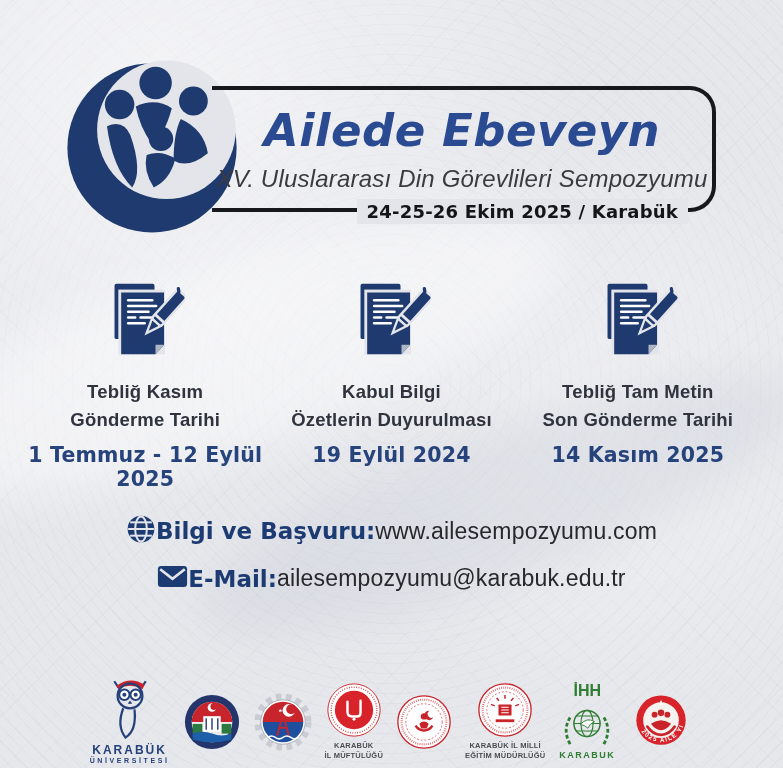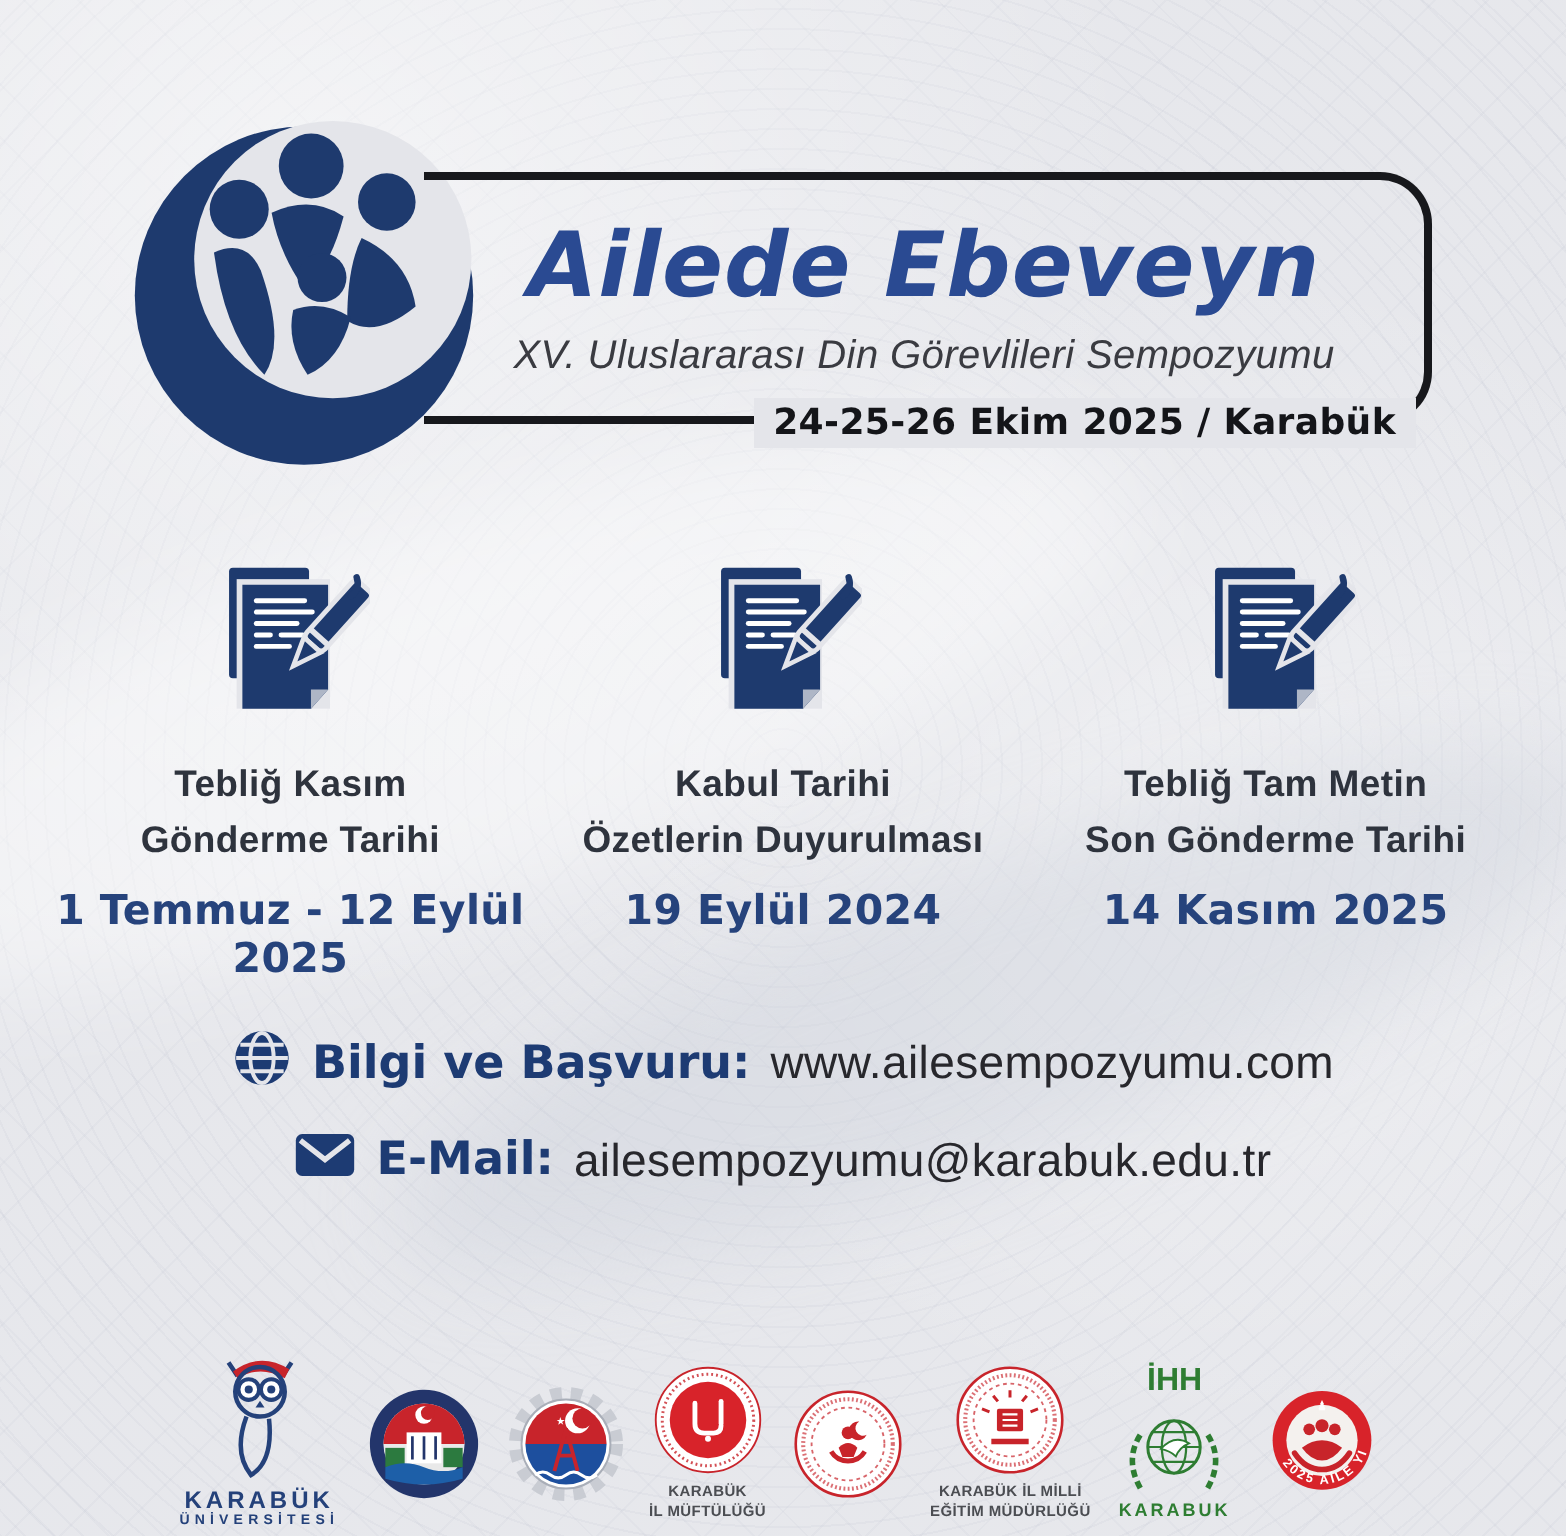--- a/index.html
+++ b/index.html
@@ -34,39 +34,39 @@
     border-radius:0 26px 26px 0;
     display:flex;flex-direction:column;align-items:center;justify-content:center;
   }
   .title{
     font-family:"DejaVu Sans", sans-serif;
     font-size:45px;font-weight:bold;font-style:italic;
     color:#2a4a92;letter-spacing:.5px;line-height:1;margin-top:2px;
   }
   .subtitle{
     font-family:"Liberation Sans", sans-serif;
-    font-size:20px;font-style:italic;color:#3a3b41;margin-top:12px;letter-spacing:.2px;
+    font-size:24px;font-style:italic;color:#3a3b41;margin-top:12px;letter-spacing:.2px;
   }
   .date-banner{
-    position:absolute;right:4px;bottom:-16px;
+    position:absolute;right:24px;bottom:-16px;
     background:#e4e5ea;padding:2px 10px;
     font-size:18px;font-weight:bold;color:#141519;letter-spacing:.2px;
     font-family:"DejaVu Sans", sans-serif;
   }
 
   
   .milestones{position:absolute;top:281px;left:22px;right:22px;display:flex;z-index:1;}
   .milestone{flex:1;display:flex;flex-direction:column;align-items:center;text-align:center;}
   .milestone .m-icon{width:80px;height:80px;}
   .m-label{margin-top:17px;font-size:18.5px;font-weight:bold;color:#2e333d;line-height:1.5;letter-spacing:.2px;}
   .m-date{margin-top:9px;font-size:20.5px;font-weight:bold;color:#26437c;letter-spacing:.2px;font-family:"DejaVu Sans", sans-serif;text-align:center;}
 
   
   .contact{position:absolute;top:514px;left:0;right:0;text-align:center;z-index:1;}
-  .contact-row{display:flex;align-items:center;justify-content:center;gap:10px;margin-bottom:17px;}
+  .contact-row{display:flex;align-items:center;justify-content:center;margin-bottom:17px;}
   .contact-label{font-size:23px;font-weight:bold;color:#1d3b73;font-family:"DejaVu Sans", sans-serif;}
   .contact-value{font-size:23px;color:#27272c;letter-spacing:.2px;}
 
   
   .footer{position:absolute;left:0;right:0;bottom:4px;display:flex;align-items:center;justify-content:center;gap:13px;z-index:1;}
   .logo-item{display:flex;flex-direction:column;align-items:center;}
   .logo-caption{margin-top:3px;font-size:7.5px;font-weight:bold;color:#4b4d52;text-align:center;line-height:1.4;letter-spacing:.2px;}
   .uni-text1{font-size:12px;font-weight:bold;color:#24417a;letter-spacing:2px;margin-top:1px;}
   .uni-text2{font-size:7px;font-weight:bold;color:#24417a;letter-spacing:2.6px;}
   .ihh-top{font-size:16px;font-weight:bold;color:#2e7d32;line-height:1;}
@@ -156,21 +156,21 @@
           </g>
           <g transform="rotate(42 58 38)">
             <rect x="52" y="4" width="13" height="41" rx="3" fill="#1e3a6e" stroke="#e4e5ea" stroke-width="2.6"></rect>
             <path d="M52.6 45 L58.5 60 L64.4 45 Z" fill="#1e3a6e" stroke="#e4e5ea" stroke-width="2.4"></path>
             <rect x="52" y="38" width="13" height="3" fill="#e4e5ea"></rect>
           </g>
           <path d="M74 18 q5 -4 3 -10" stroke="#1e3a6e" stroke-width="3.4" fill="none" stroke-linecap="round"></path>
         </svg>
       </span>
       <div class="m-label">
-        <div>Kabul Tarihi</div>
+        <div>Kabul Bilgi</div>
         <div>Özetlerin Duyurulması</div>
       </div>
       <div class="m-date">19 Eylül 2024</div>
     </div>
 
     <div class="milestone">
       <span class="m-icon">
         <svg viewBox="0 0 84 84" width="80" height="80">
           <rect x="10" y="3" width="42" height="58" rx="2" fill="#1e3a6e"></rect>
           <rect x="14" y="9" width="49" height="68" fill="#e4e5ea"></rect>

